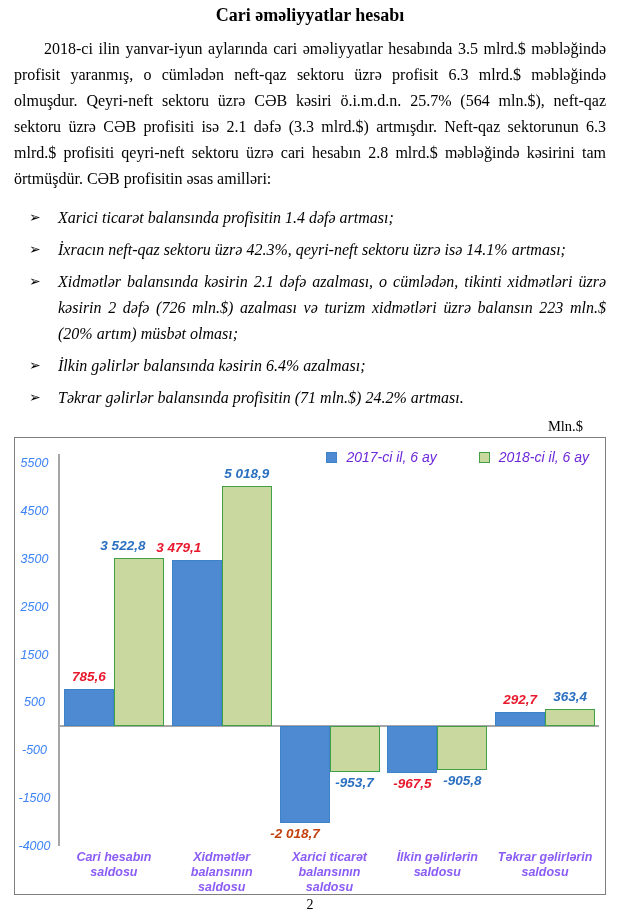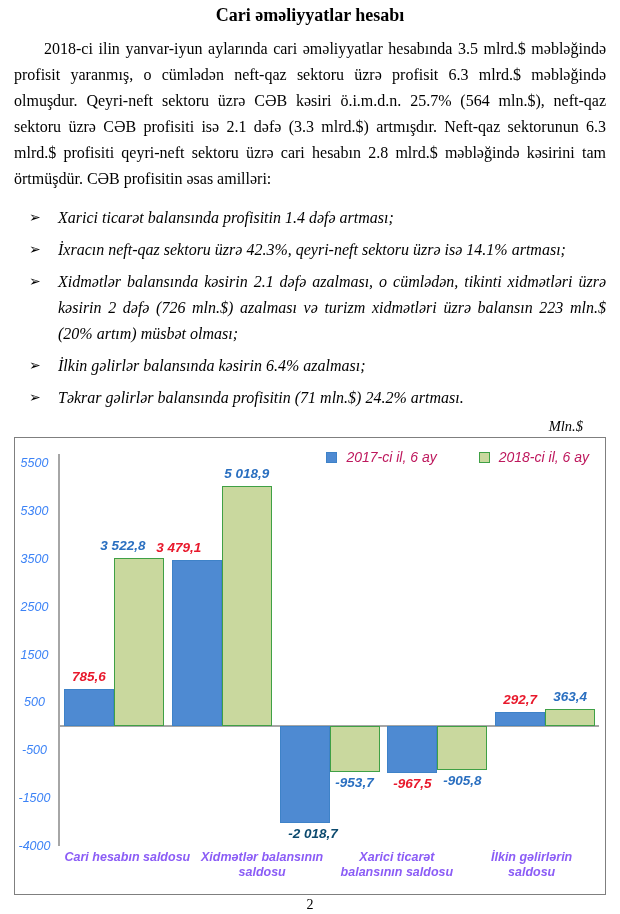--- a/index.html
+++ b/index.html
@@ -6,33 +6,33 @@
   .page{
     width:620px;height:914px;box-sizing:border-box;
     padding:4px 14px 0 14px;position:relative;
     font-family:"Liberation Serif",serif;color:#000;background:#fff;overflow:hidden;
   }
   .title{font-size:18px;font-weight:bold;text-align:center;line-height:22px;}
   .para{font-size:16px;line-height:26px;text-align:justify;text-indent:30px;margin:10px 0 0 0;}
   ul.bullets{list-style:none;margin:13px 0 0 0;padding:0;font-style:italic;font-size:16px;line-height:26px;}
   ul.bullets li{position:relative;padding-left:44px;margin-bottom:6px;text-align:justify;}
   .marker{position:absolute;left:15px;top:0;font-style:normal;font-size:14px;}
-  .unit{font-style:italic;font-size:14.5px;text-align:right;margin:6px 23px 2px 0;line-height:18px;}
+  .unit{font-size:14.5px;text-align:right;margin:6px 23px 2px 0;line-height:18px;}
   .chartbox{
     position:relative;height:456px;border:1px solid #7f7f7f;background:#fff;
     font-family:"Liberation Sans",sans-serif;
   }
   .tick{position:absolute;left:0;width:39px;text-align:center;font-style:italic;font-size:12.5px;color:#3b82f6;line-height:16px;}
   .axis-line,.zero-line{position:absolute;background:#a6a6a6;}
   .bar{position:absolute;box-sizing:border-box;}
   .vlabel{position:absolute;width:120px;text-align:center;font-weight:bold;font-style:italic;font-size:13.5px;white-space:nowrap;line-height:16px;}
   .cats{position:absolute;display:flex;}
   .cat{flex:1 1 0;text-align:center;font-weight:bold;font-style:italic;font-size:12.5px;line-height:15px;color:#8b5cf6;padding:0 4px;}
   .legend{position:absolute;top:11px;right:16px;display:flex;gap:42px;align-items:center;}
-  .lentry{display:flex;align-items:center;gap:9px;font-style:italic;font-size:14px;color:#be185d;}
+  .lentry{display:flex;align-items:center;gap:9px;font-style:italic;font-size:14px;color:#6d28d9;}
   .lswatch{width:11px;height:11px;box-sizing:border-box;}
   .pagenum{text-align:center;font-size:14px;margin-top:2px;line-height:16px;}
 </style>
 </head>
 <body>
 
 <div class="page">
   <div class="title">Cari əməliyyatlar hesabı</div>
   <p class="para">2018-ci ilin yanvar-iyun aylarında cari əməliyyatlar hesabında 3.5 mlrd.$ məbləğində profisit yaranmış, o cümlədən neft-qaz sektoru üzrə profisit 6.3 mlrd.$ məbləğində olmuşdur. Qeyri-neft sektoru üzrə CƏB kəsiri ö.i.m.d.n. 25.7% (564 mln.$), neft-qaz sektoru üzrə CƏB profisiti isə 2.1 dəfə (3.3 mlrd.$) artmışdır. Neft-qaz sektorunun 6.3 mlrd.$ profisiti qeyri-neft sektoru üzrə cari hesabın 2.8 mlrd.$ məbləğində kəsirini tam örtmüşdür. CƏB profisitin əsas amilləri:</p>
   <ul class="bullets">
@@ -50,53 +50,54 @@
           <span class="lswatch" style="background: rgb(78, 138, 210); border: 1.5px solid rgb(62, 130, 200);"></span>
           <span>2017-ci il, 6 ay</span>
         </div>
         <div class="lentry">
           <span class="lswatch" style="background: rgb(201, 216, 158); border: 1.5px solid rgb(63, 160, 69);"></span>
           <span>2018-ci il, 6 ay</span>
         </div>
       </div>
     <div id="plot-layer">
         <div class="tick" style="top: 17px;">5500</div>
-        <div class="tick" style="top: 64.875px;">5300</div>
+        <div class="tick" style="top: 64.875px;">4500</div>
         <div class="tick" style="top: 112.75px;">3500</div>
         <div class="tick" style="top: 160.625px;">2500</div>
         <div class="tick" style="top: 208.5px;">1500</div>
         <div class="tick" style="top: 256.375px;">500</div>
         <div class="tick" style="top: 304.25px;">-500</div>
         <div class="tick" style="top: 352.125px;">-1500</div>
         <div class="tick" style="top: 400px;">-4000</div>
         <div class="axis-line" style="left: 43px; top: 16px; width: 2px; height: 392px; background: rgb(166, 166, 166);"></div>
         <div class="zero-line" style="left: 43px; top: 287.312px; width: 541px; height: 2px; background: rgb(166, 166, 166);"></div>
         <div class="bar" style="left: 48.9px; top: 250.702px; width: 50px; height: 37.6106px; background: rgb(78, 138, 210); border: 1.5px solid rgb(62, 130, 200);"></div>
         <div class="vlabel" style="left: 13.9px; top: 230.702px; color: rgb(232, 25, 44);">785,6</div>
         <div class="bar" style="left: 98.9px; top: 119.658px; width: 50px; height: 168.654px; background: rgb(201, 216, 158); border: 1.5px solid rgb(63, 160, 69);"></div>
         <div class="vlabel" style="left: 47.9px; top: 99.6584px; color: rgb(42, 111, 192);">3 522,8</div>
         <div class="bar" style="left: 156.7px; top: 121.751px; width: 50px; height: 166.562px; background: rgb(78, 138, 210); border: 1.5px solid rgb(62, 130, 200);"></div>
         <div class="vlabel" style="left: 103.7px; top: 101.751px; color: rgb(232, 25, 44);">3 479,1</div>
         <div class="bar" style="left: 206.7px; top: 48.0327px; width: 50px; height: 240.28px; background: rgb(201, 216, 158); border: 1.5px solid rgb(63, 160, 69);"></div>
         <div class="vlabel" style="left: 171.7px; top: 28.0327px; color: rgb(42, 111, 192);">5 018,9</div>
         <div class="bar" style="left: 264.5px; top: 288.312px; width: 50px; height: 96.6453px; background: rgb(78, 138, 210); border: 1.5px solid rgb(62, 130, 200);"></div>
-        <div class="vlabel" style="left: 238px; top: 387.958px; color: #0c4a6e;">-2 018,7</div>
+        <div class="vlabel" style="left: 220px; top: 387.958px; color: #c2410c;">-2 018,7</div>
         <div class="bar" style="left: 314.5px; top: 288.312px; width: 50px; height: 45.6584px; background: rgb(201, 216, 158); border: 1.5px solid rgb(63, 160, 69);"></div>
         <div class="vlabel" style="left: 279.5px; top: 336.971px; color: rgb(42, 111, 192);">-953,7</div>
         <div class="bar" style="left: 372.3px; top: 288.312px; width: 50px; height: 46.3191px; background: rgb(78, 138, 210); border: 1.5px solid rgb(62, 130, 200);"></div>
         <div class="vlabel" style="left: 337.3px; top: 337.632px; color: rgb(232, 25, 44);">-967,5</div>
         <div class="bar" style="left: 422.3px; top: 288.312px; width: 50px; height: 43.3652px; background: rgb(201, 216, 158); border: 1.5px solid rgb(63, 160, 69);"></div>
         <div class="vlabel" style="left: 387.3px; top: 334.678px; color: rgb(42, 111, 192);">-905,8</div>
         <div class="bar" style="left: 480.1px; top: 274.299px; width: 50px; height: 14.013px; background: rgb(78, 138, 210); border: 1.5px solid rgb(62, 130, 200);"></div>
         <div class="vlabel" style="left: 445.1px; top: 254.299px; color: rgb(232, 25, 44);">292,7</div>
         <div class="bar" style="left: 530.1px; top: 270.915px; width: 50px; height: 17.3978px; background: rgb(201, 216, 158); border: 1.5px solid rgb(63, 160, 69);"></div>
         <div class="vlabel" style="left: 495.1px; top: 250.915px; color: rgb(42, 111, 192);">363,4</div>
         <div class="cats" style="left: 45px; top: 412px; width: 539px;">
           <div class="cat">Cari hesabın saldosu</div>
           <div class="cat">Xidmətlər balansının saldosu</div>
           <div class="cat">Xarici ticarət balansının saldosu</div>
           <div class="cat">İlkin gəlirlərin saldosu</div>
+          <div class="cat">Təkrar gəlirlərin saldosu</div>
         </div>
       </div>
   </div>
 
   <div class="pagenum">2</div>
 </div>
 
 </body></html>

